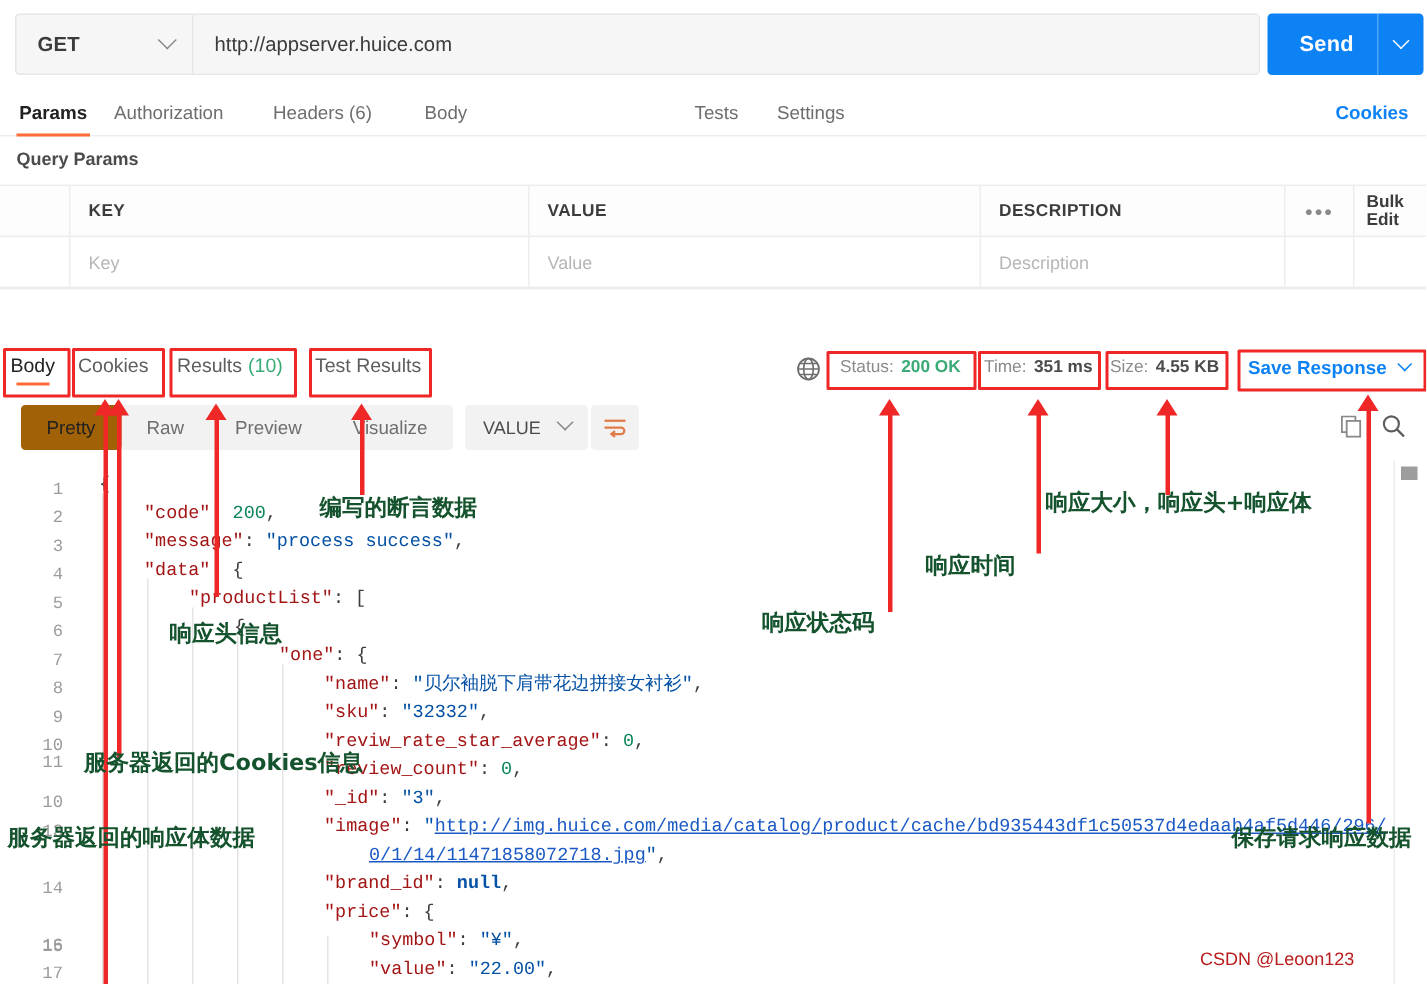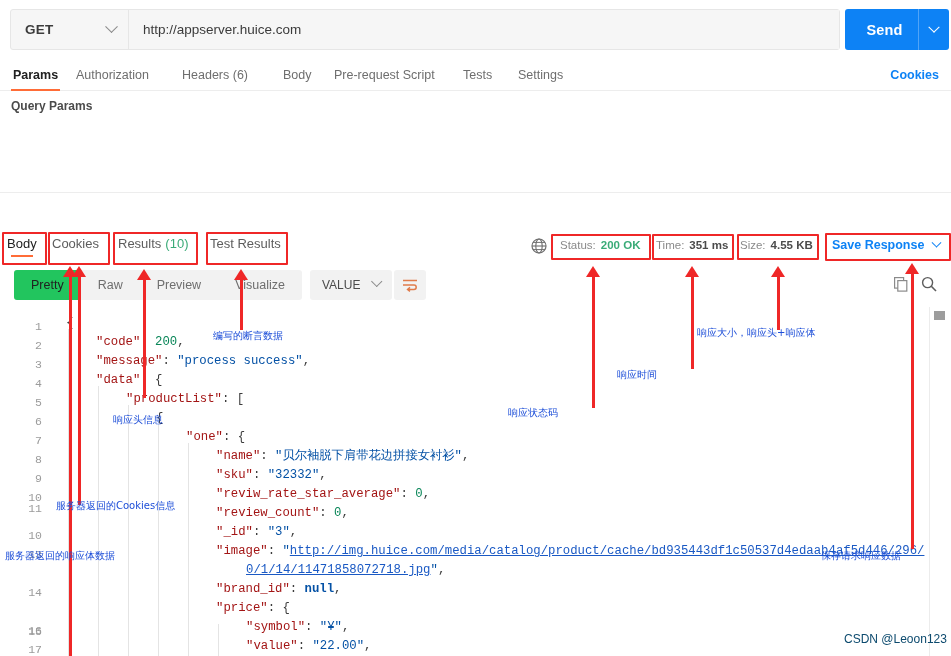--- a/index.html
+++ b/index.html
@@ -82,21 +82,21 @@
   .st-val-b { color:#4b4b4b; font-weight:600; }
   .save-resp { position:absolute; left:832px; top:238px; display:flex; align-items:center;
                font-size:12.5px; color:#0d82f5; font-weight:bold; }
   .chev-b { width:7px; height:7px; border-right:1.5px solid #0d82f5; border-bottom:1.5px solid #0d82f5;
             transform:rotate(45deg) translate(-2px,-2px); margin-left:9px; }
 
   
   .fmtbar { position:absolute; left:14px; top:270px; height:30px; background:#f2f2f2;
             border-radius:3px; display:flex; align-items:center; }
   .fmt { height:30px; display:flex; align-items:center; padding:0 17px; font-size:12.5px; color:#6e6e6e; }
-  .fmt.active { background:#22c55e; color:#212121; border-radius:3px; }
+  .fmt.active { background:#a16207; color:#212121; border-radius:3px; }
   .langsel { position:absolute; left:310px; top:270px; height:30px; background:#f2f2f2; border-radius:3px;
              display:flex; align-items:center; padding:0 12px; font-size:12px; color:#4b4b4b; }
   .wrapbtn { position:absolute; left:394px; top:270px; width:32px; height:30px; background:#f2f2f2;
              border-radius:3px; display:flex; align-items:center; justify-content:center; }
   .copy-ic { position:absolute; left:894px; top:277px; width:14px; height:15px; }
   .search-ic { position:absolute; left:921px; top:276px; width:16px; height:16px; }
 
   
   .codearea { position:absolute; left:0; top:307px; width:951px; height:349px; background:#fff; overflow:hidden; }
   .gutter { position:absolute; left:0; top:0; width:50px; height:349px; background:#fff; }
@@ -114,24 +114,24 @@
   .guide { position:absolute; width:1px; background:#e4e4e4; }
   .vstrack { position:absolute; right:0px; top:0px; width:22px; height:349px; background:#fff;
              border-left:1px solid #ececec; }
   .vsnub { position:absolute; right:6px; top:4px; width:11px; height:9px; background:#9d9d9d; }
 
   
   .rbox { position:absolute; border:2.5px solid #ef2727; border-radius:1px; }
   .rline { position:absolute; background:#ef2727; }
   .arrow-up { position:absolute; width:0; height:0; border-left:7px solid transparent;
               border-right:7px solid transparent; border-bottom:11px solid #ef2727; }
-  .anno { position:absolute; color:#1d4ed8; font-size:10px; font-weight:normal; white-space:nowrap;
+  .anno { position:absolute; color:#14532d; font-size:15px; font-weight:bold; white-space:nowrap;
           font-family:"DejaVu Sans", sans-serif; }
 
-  .wm { position:absolute; left:844px; top:632px; font-size:12px; color:#0c4a6e;
+  .wm { position:absolute; left:800px; top:632px; font-size:12px; color:#b91c1c;
         font-family:"Liberation Sans", sans-serif; }
 </style>
 </head>
 <body>
 
 <div id="app">
 
   <div class="urlbar">
     <div class="url-wrap">
       <div class="method-box">
@@ -155,33 +155,48 @@
     </div>
     <div class="rtab" style="left:76px;">
       <span>Authorization</span>
     </div>
     <div class="rtab" style="left:182px;">
       <span>Headers (6)</span>
     </div>
     <div class="rtab" style="left:283px;">
       <span>Body</span>
     </div>
-    <div class="rtab" style="left:334px;">
-      <span>Pre-request Script</span>
-    </div>
     <div class="rtab" style="left:463px;">
       <span>Tests</span>
     </div>
     <div class="rtab" style="left:518px;">
       <span>Settings</span>
     </div>
     <div class="cookies-link">Cookies</div>
   </div>
 
   <div class="qp-title">Query Params</div>
+  <div class="qp-table">
+    <div class="qp-row head">
+      <div class="qp-cell qp-chk"></div>
+      <div class="qp-cell c-key hd">KEY</div>
+      <div class="qp-cell c-val hd">VALUE</div>
+      <div class="qp-cell c-desc hd">DESCRIPTION</div>
+      <div class="qp-cell c-dots">●●●</div>
+      <div class="qp-cell c-bulk">Bulk Edit</div>
+    </div>
+    <div class="qp-row body-row">
+      <div class="qp-cell qp-chk"></div>
+      <div class="qp-cell c-key ph">Key</div>
+      <div class="qp-cell c-val ph">Value</div>
+      <div class="qp-cell c-desc ph">Description</div>
+      <div class="qp-cell c-dots"></div>
+      <div class="qp-cell c-bulk"></div>
+    </div>
+  </div>
   <div class="qp-bottom"></div>
 
   <div class="resp-sec">
     <div class="rsp-tabs">
       <div class="rsp-tab active" style="left:7px;">
         <span>Body</span>
         <span class="underline"></span>
       </div>
       <div class="rsp-tab" style="left:52px;">
         <span>Cookies</span>

